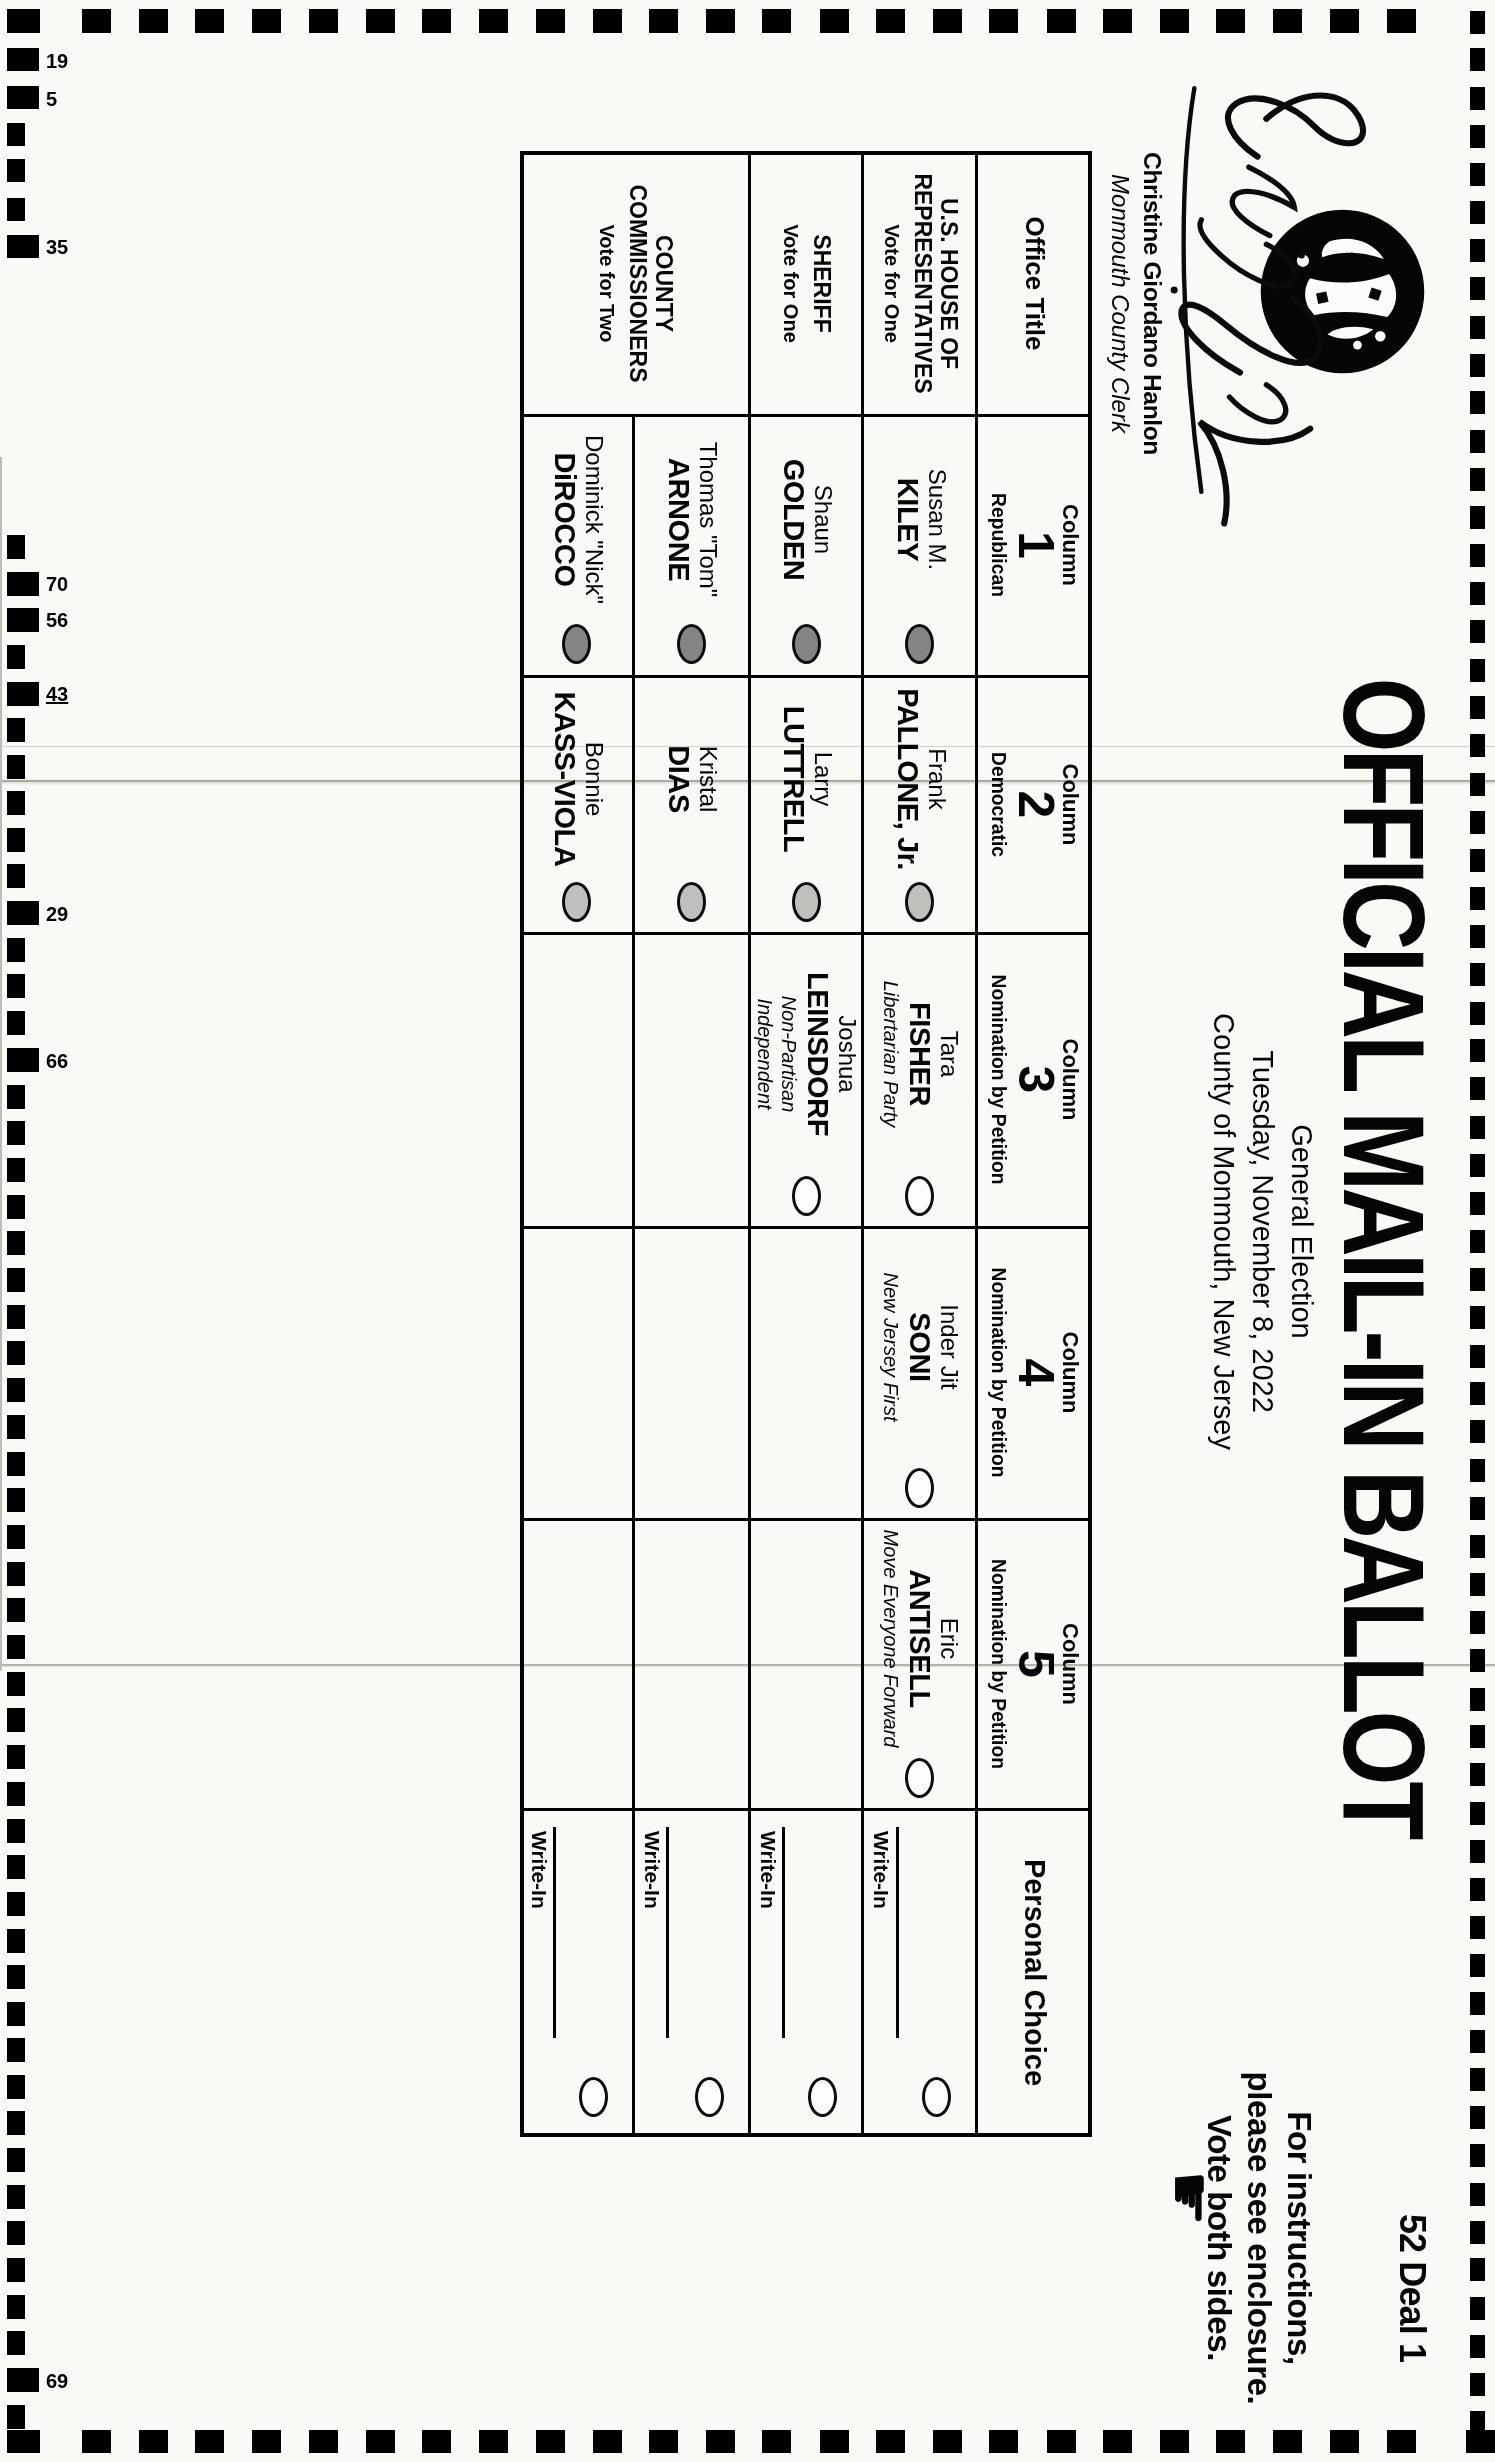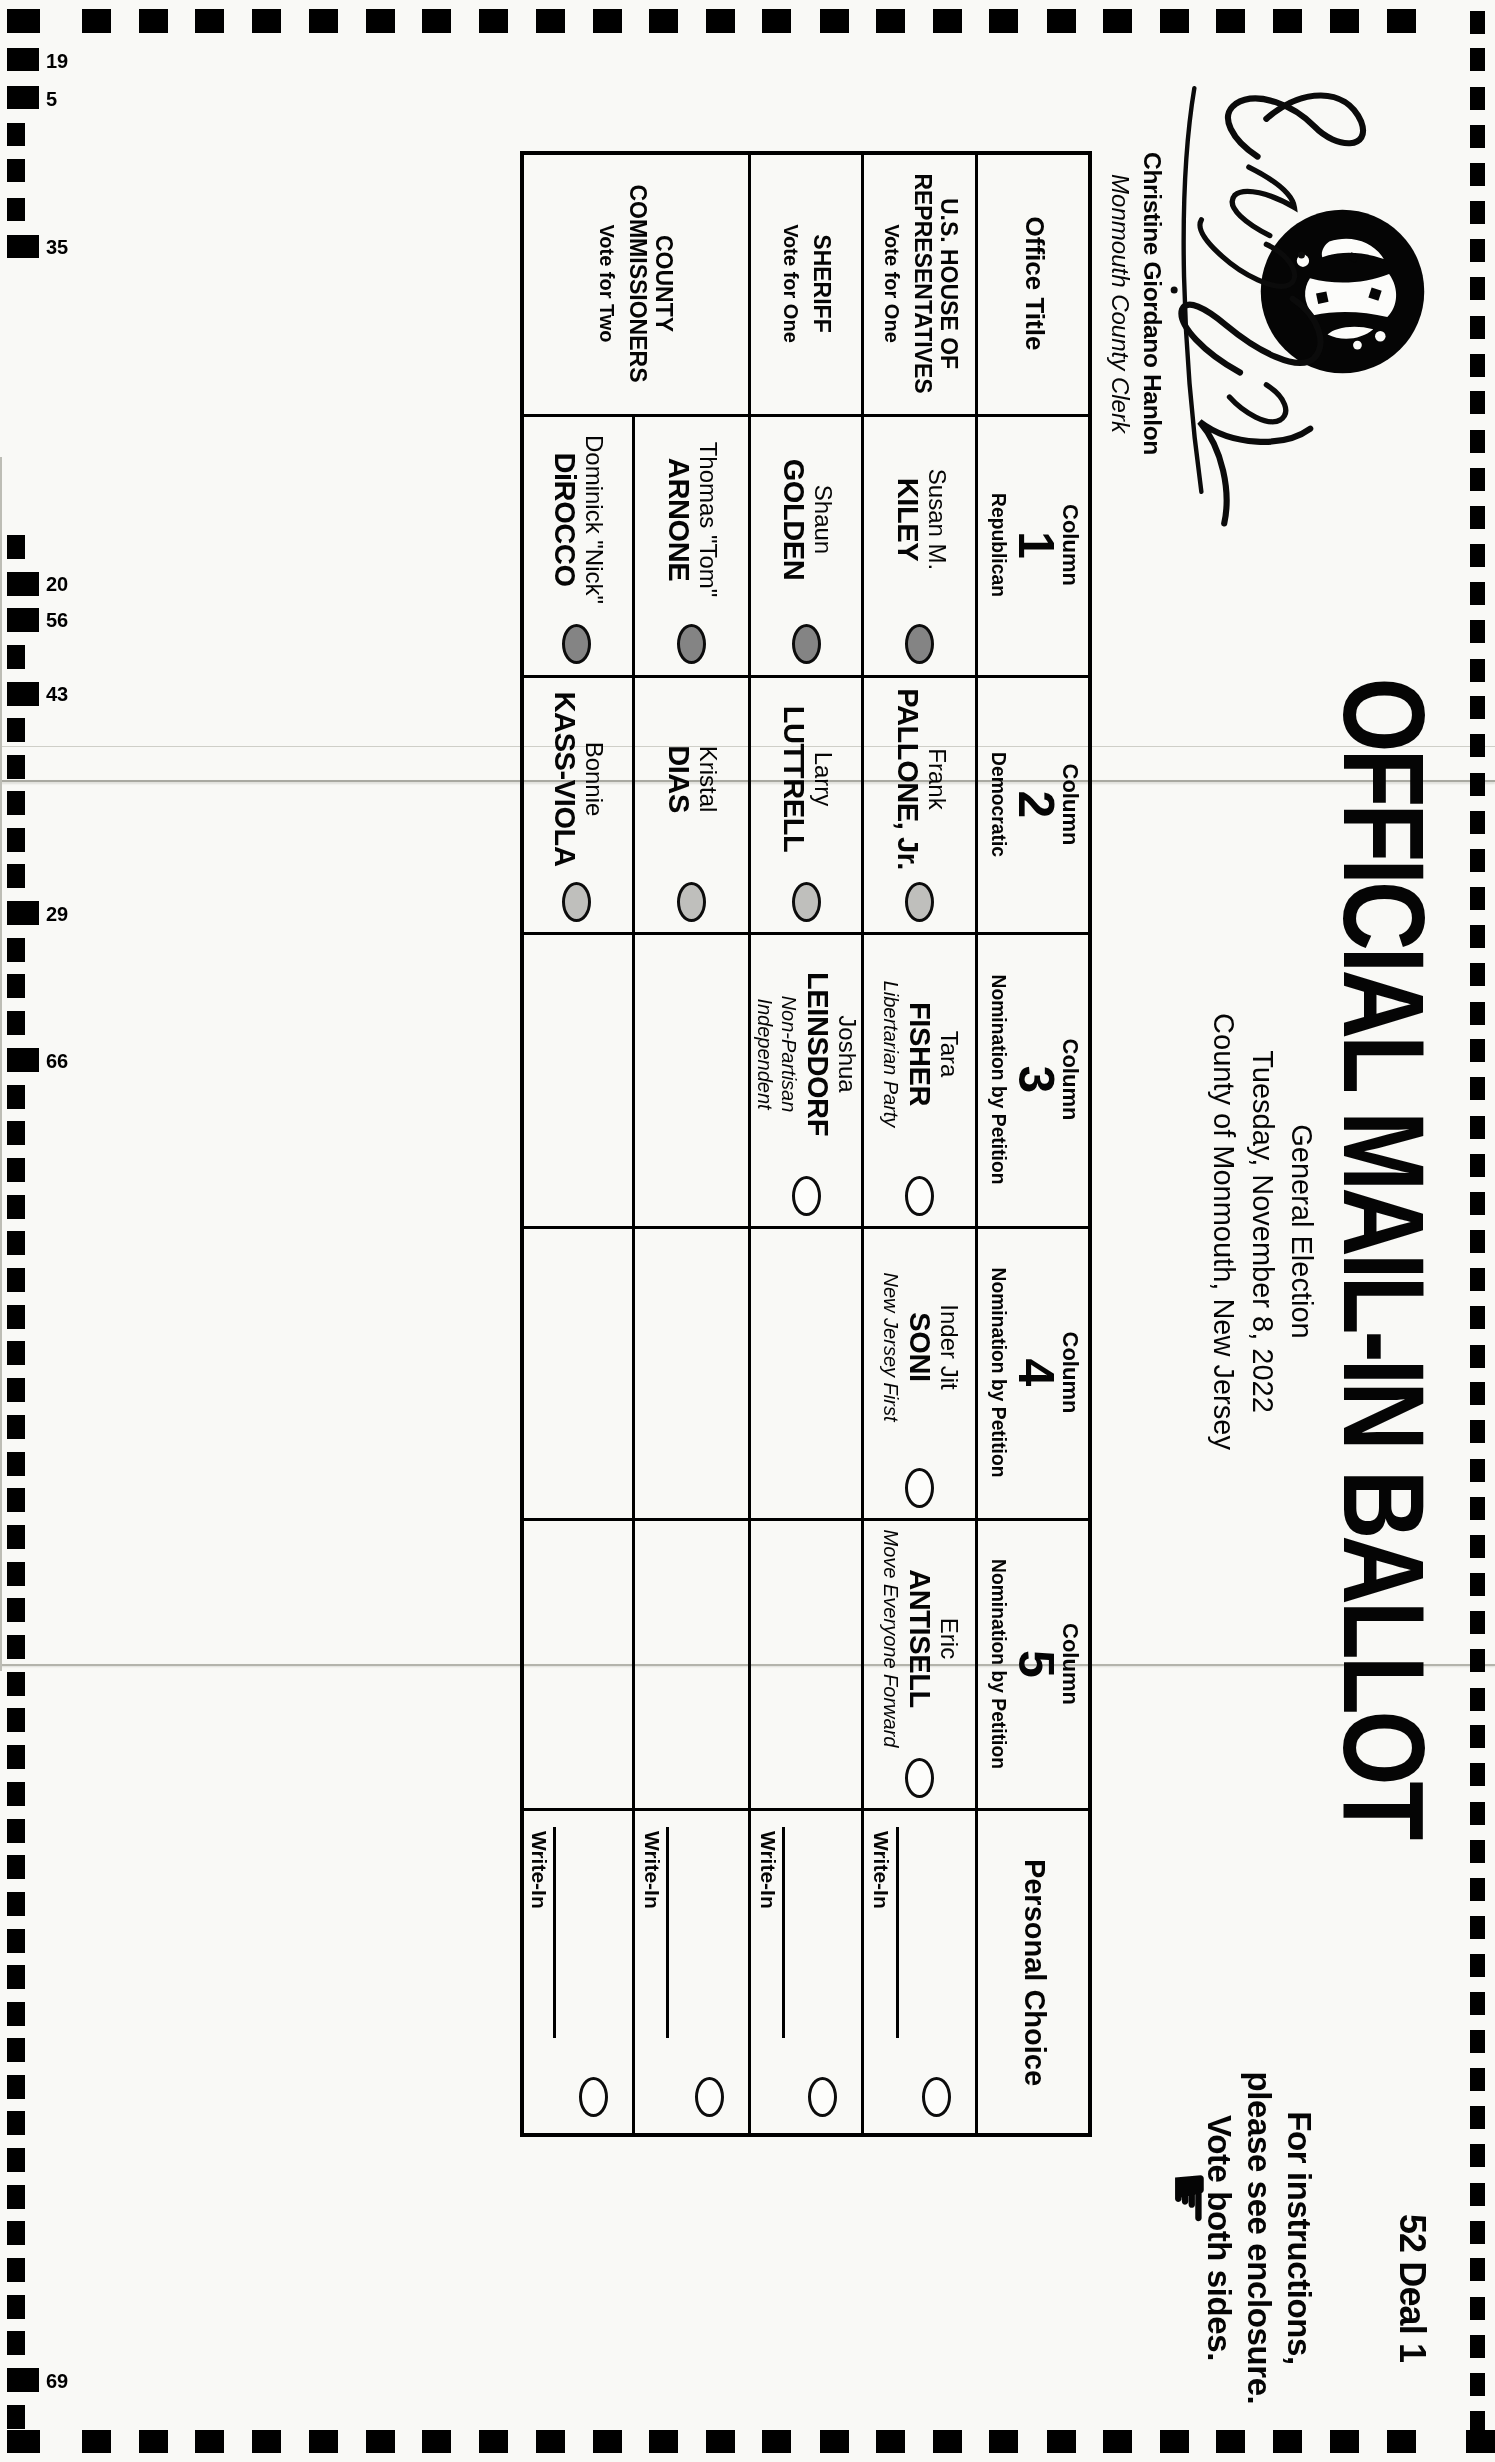--- a/index.html
+++ b/index.html
@@ -242,23 +242,23 @@
       <div class="mark" style="left: 7px; top: 2258px; width: 17.6px; height: 24px;"></div>
       <div class="mark" style="left: 7px; top: 2295px; width: 17.6px; height: 24px;"></div>
       <div class="mark" style="left: 7px; top: 2331px; width: 17.6px; height: 24px;"></div>
       <div class="mark" style="left: 7px; top: 2368px; width: 32px; height: 24px;"></div>
       <div class="mark" style="left: 7px; top: 2405px; width: 17.6px; height: 24px;"></div>
     </div>
   <div id="numbers">
       <div class="edge-num" style="left: 46px; top: 51px;">19</div>
       <div class="edge-num" style="left: 46px; top: 89px;">5</div>
       <div class="edge-num" style="left: 46px; top: 237px;">35</div>
-      <div class="edge-num" style="left: 46px; top: 574px;">20</div>
+      <div class="edge-num" style="left: 46px; top: 574px;">70</div>
       <div class="edge-num" style="left: 46px; top: 610px;">56</div>
-      <div class="edge-num" style="left: 46px; top: 684px;">43</div>
+      <div class="edge-num" style="left: 46px; top: 684px; text-decoration: underline;">43</div>
       <div class="edge-num" style="left: 46px; top: 904px;">29</div>
       <div class="edge-num" style="left: 46px; top: 1051px;">66</div>
       <div class="edge-num" style="left: 46px; top: 2371px;">69</div>
     </div>
 
   <div id="rot">
 
     <div class="abs" style="left:208px;top:69px;">
       <svg width="167" height="167" viewBox="0 0 190 190">
         <circle cx="95" cy="95" r="93" fill="#050505"></circle>

